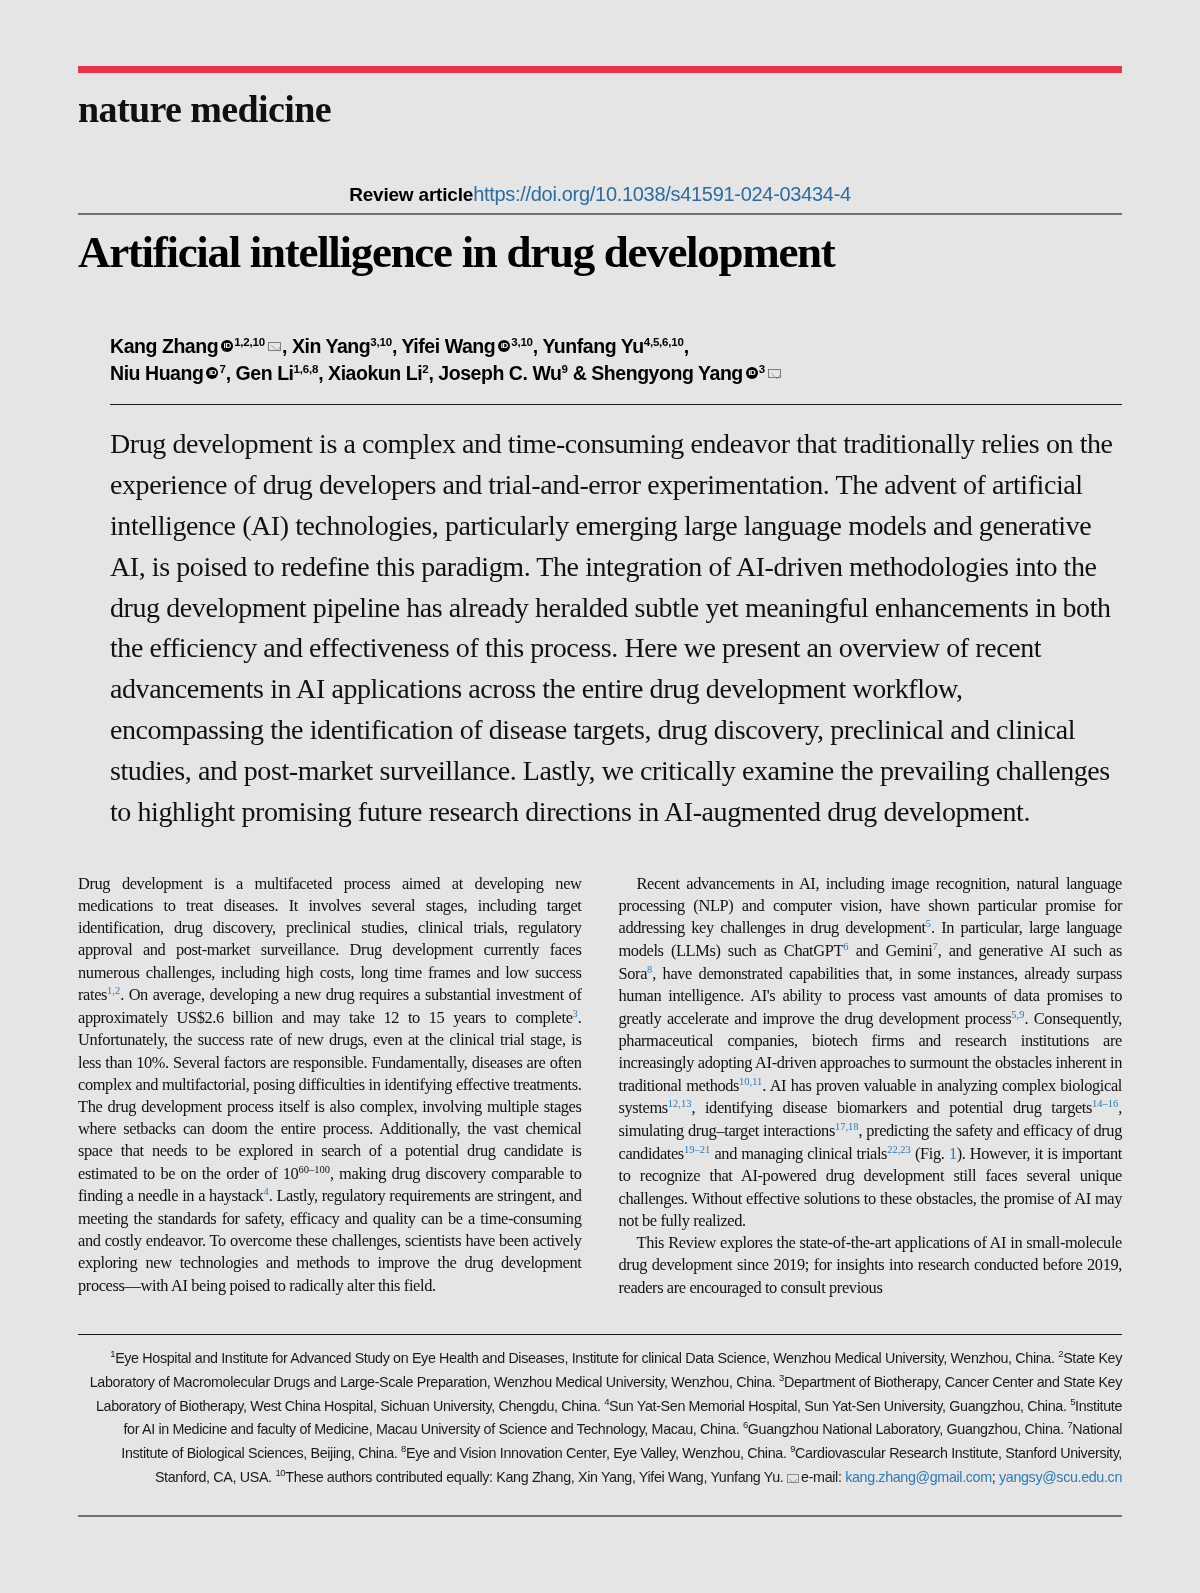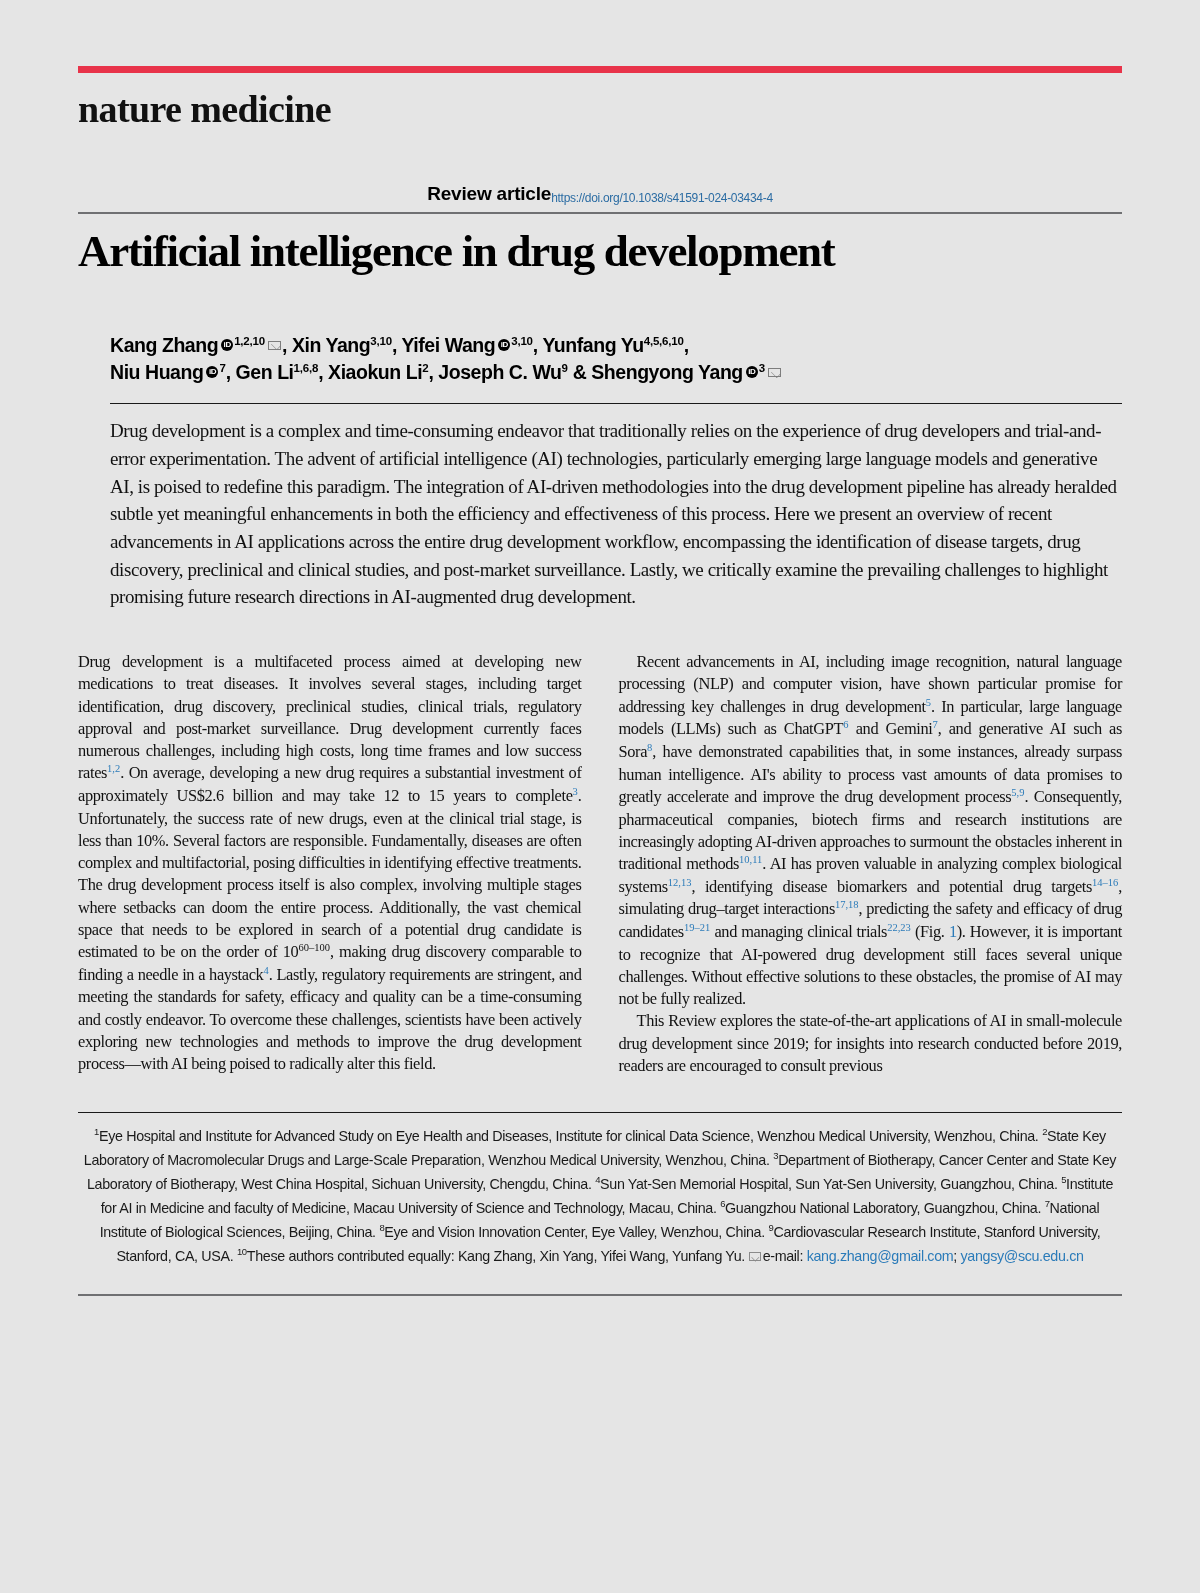--- a/index.html
+++ b/index.html
@@ -50,21 +50,21 @@
     align-items: flex-end;
     justify-content: center;
   }
   .article-type {
     font-size: 19px;
     font-weight: bold;
     letter-spacing: -0.2px;
     color: #000;
   }
   .doi {
-    font-size: 12px;
+    font-size: 20px;
     color: #2b6ca3;
     letter-spacing: -0.3px;
     text-decoration: none;
   }
   .rule-dark {
     height: 2px;
     background: #6f7072;
     margin-top: 7px;
   }
   .title {
@@ -185,24 +185,24 @@
     transform-origin: 50% 50%;
     left: 0; top: -1.5px;
     width: 12.6px;
   }
   .abs-rule {
     border-top: 1.5px solid #1a1a1a;
     margin-top: 16px;
   }
   .abstract {
     font-family: "Liberation Serif", serif;
-    font-size: 19px;
+    font-size: 28px;
     line-height: 1.46;
     letter-spacing: -0.42px;
-    margin-top: 13px;
+    margin-top: 19px;
     color: #111;
     text-align: left;
   }
 
   
   .body-wrap {
     margin-top: 40px;
     display: flex;
     gap: 37px;
   }
@@ -229,21 +229,21 @@
   .affil-rule {
     border-top: 1.5px solid #1a1a1a;
     margin-top: 35px;
   }
   .affiliations {
     margin-top: 11px;
     font-size: 14.3px;
     line-height: 1.62;
     letter-spacing: -0.35px;
     color: #1a1a1a;
-    text-align: center;
+    text-align: right;
   }
   .affiliations sup { font-size: 9.5px; }
   .mail-link { color: #2b7bb9; text-decoration: none; }
   .env-sm {
     display: inline-block;
     width: 12px; height: 9px;
     border: 1.1px solid #8a8a8a;
     vertical-align: -0.5px;
     margin-right: 2px;
     position: relative;

